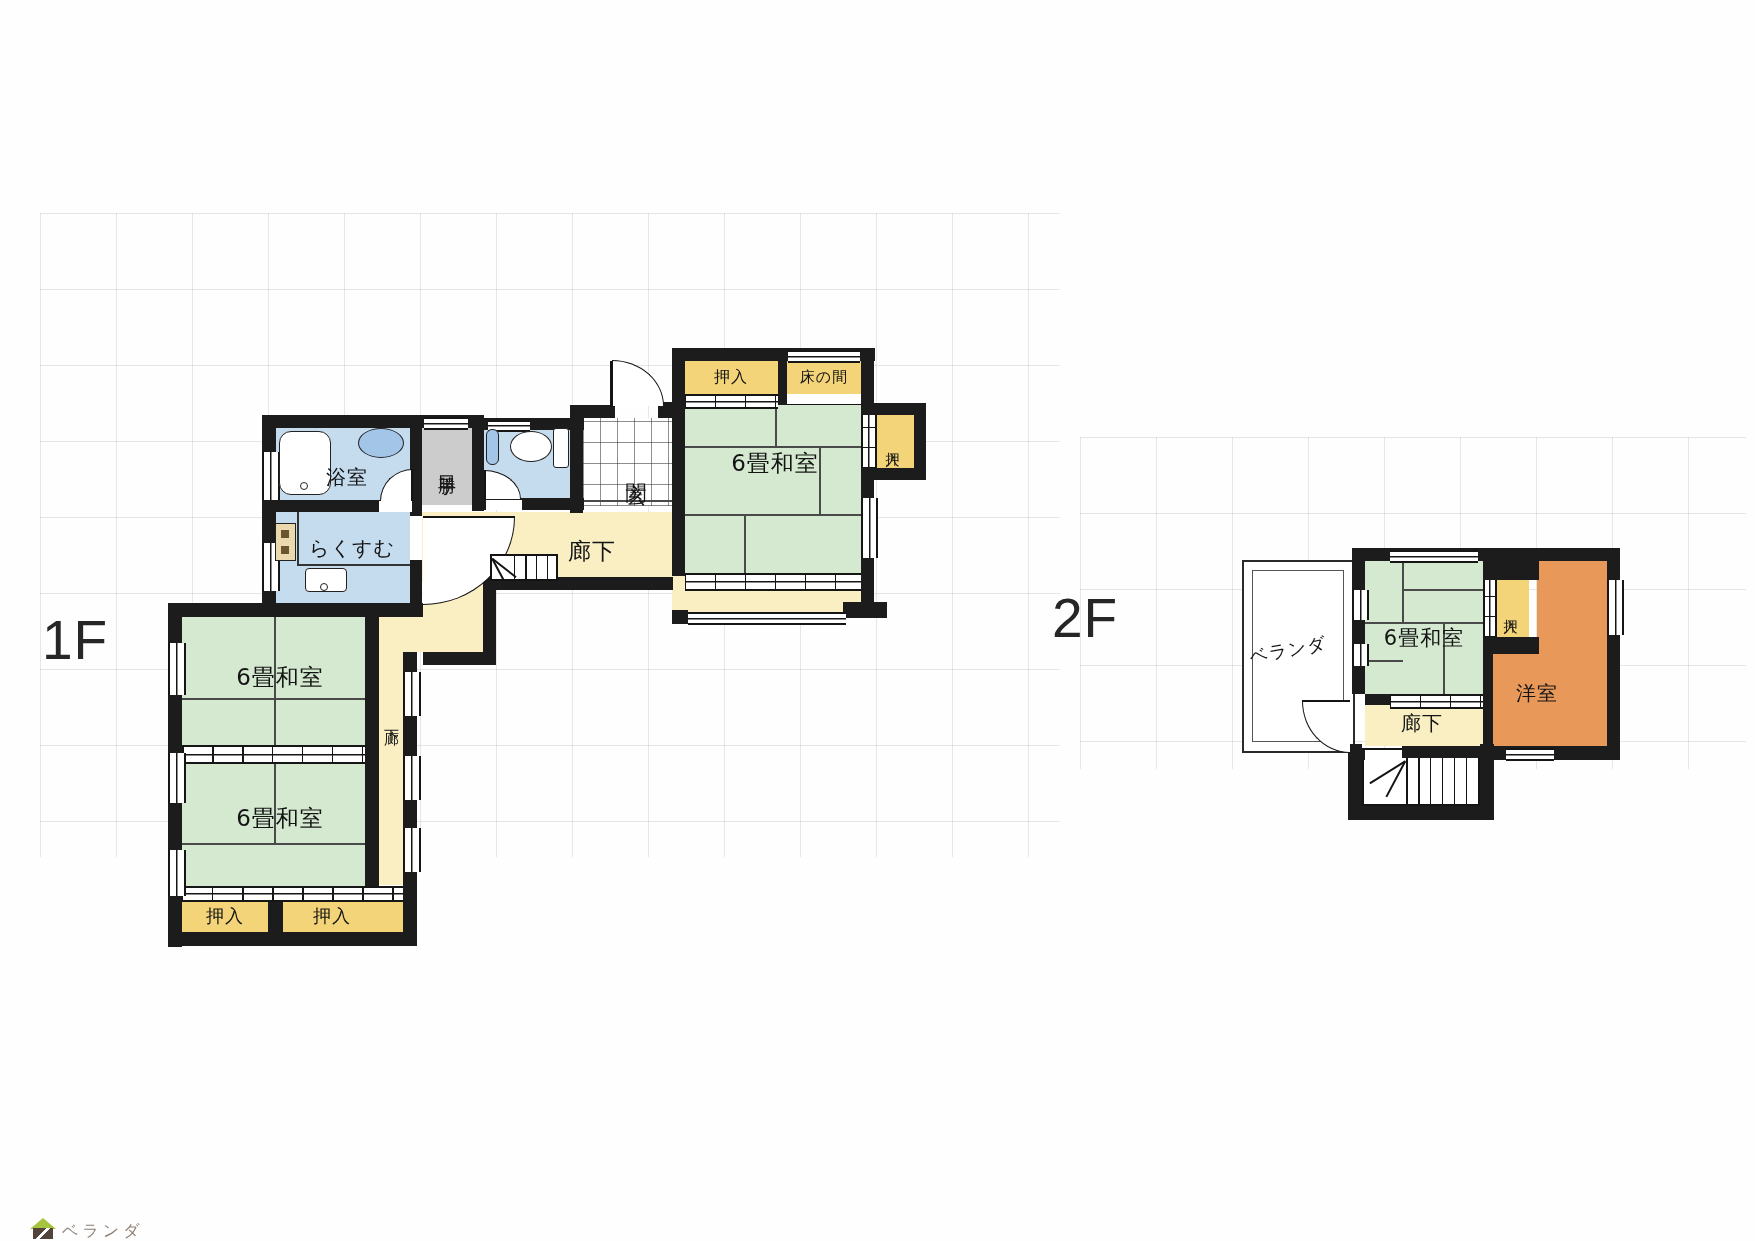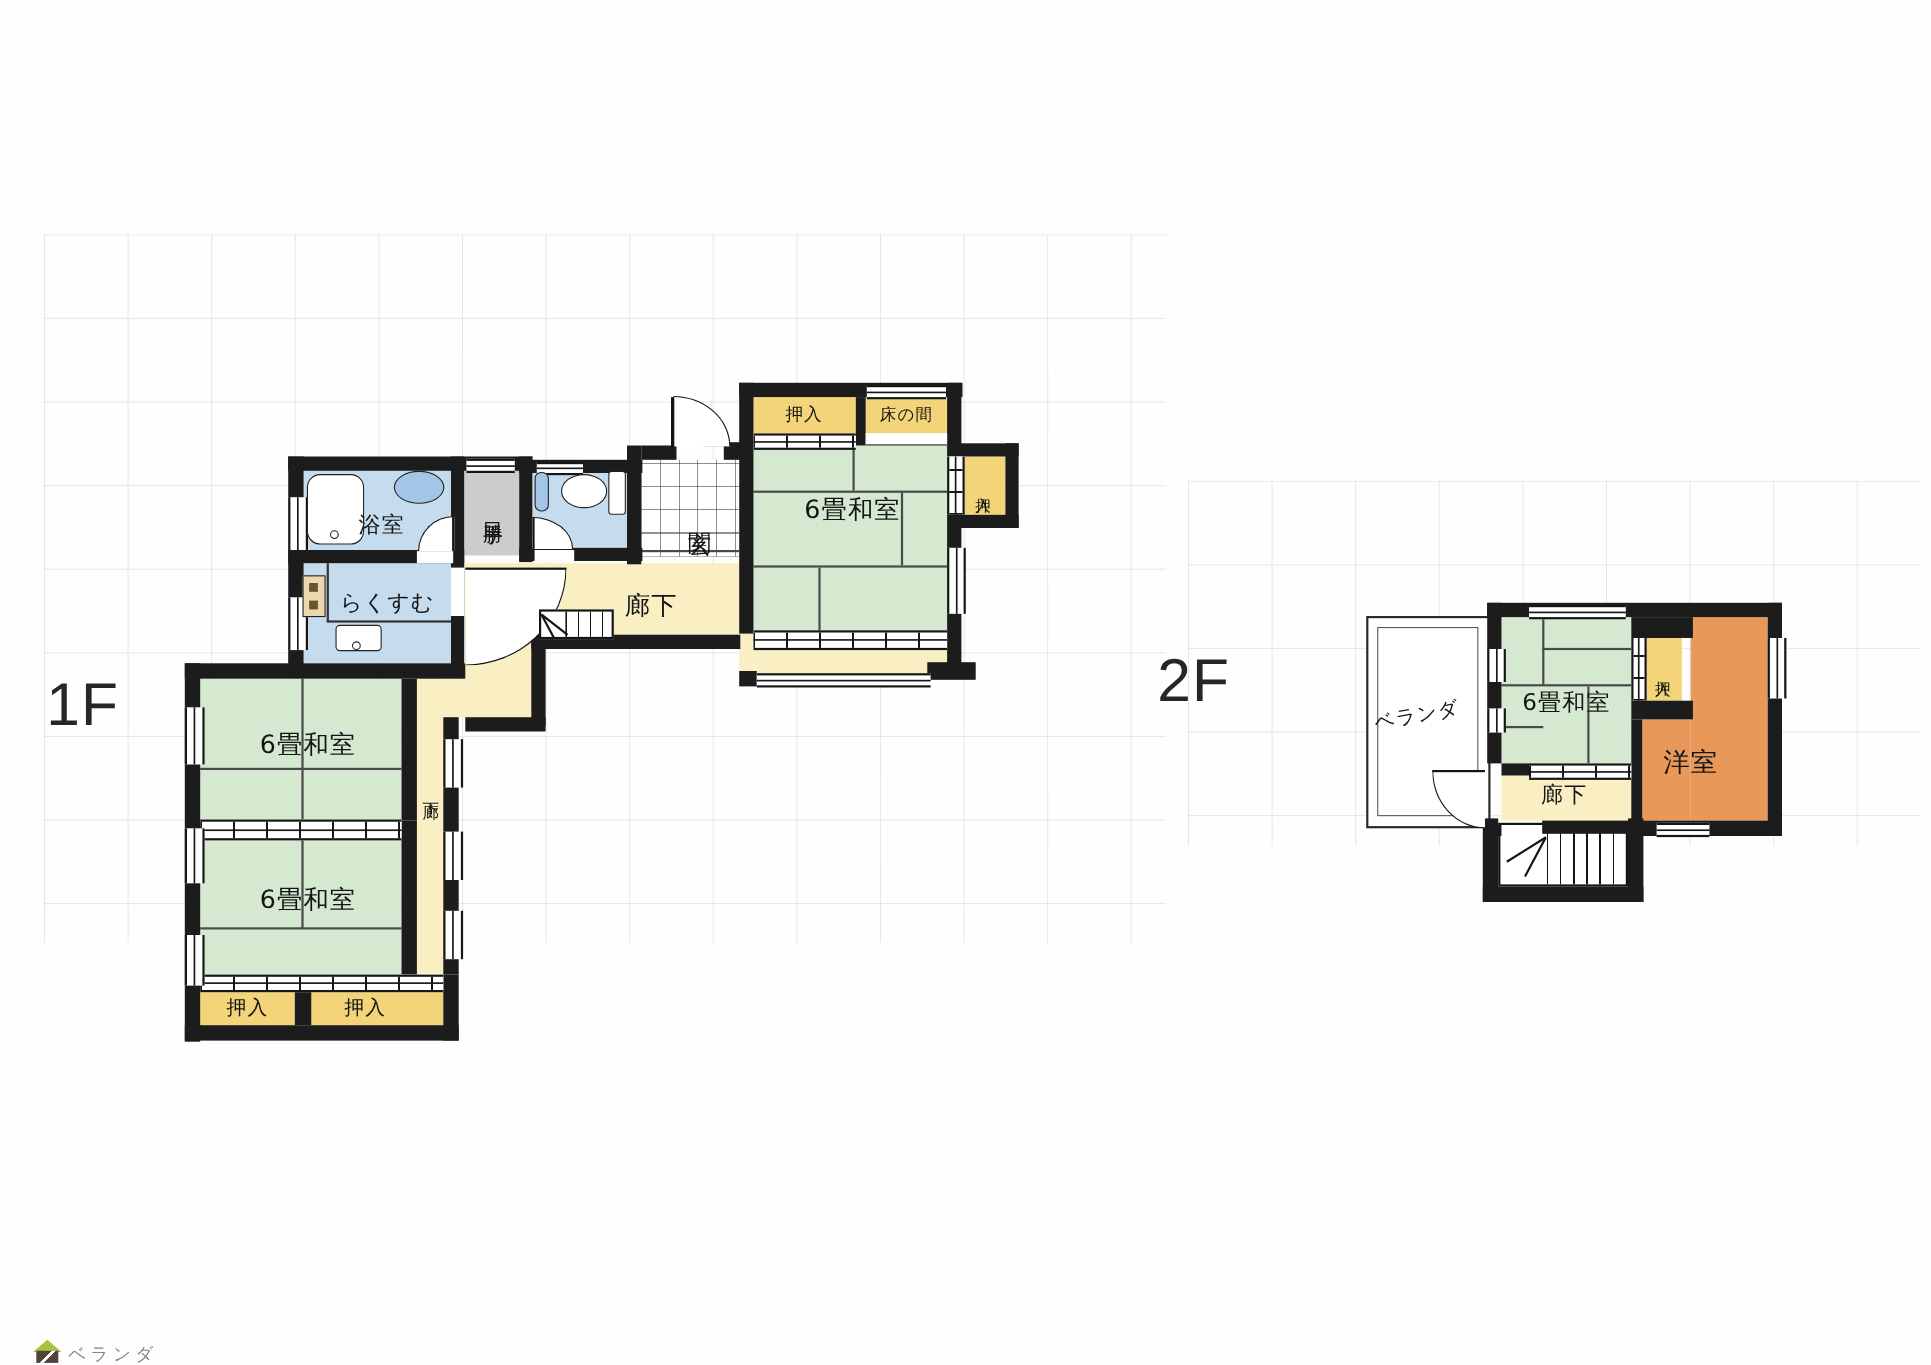--- a/index.html
+++ b/index.html
@@ -249,21 +249,21 @@
     <div class="wall" style="left:1480px;top:744px;width:14px;height:76px"></div>
     <div class="wall" style="left:1493px;top:746px;width:127px;height:14px"></div>
     <div class="win-h" style="left:1506px;top:748px;width:48px;height:9px"></div>
 
     <div class="arc" style="left:1302px;top:701px;width:48px;height:52px;border-radius:0 0 0 100%;border-left-width:1.5px;border-bottom-width:1.5px"></div>
     <div class="leaf" style="left:1302px;top:700px;width:48px;height:2px"></div>
 
     <div class="lbl" style="left:1288px;top:650px;font-size:18px;transform:translate(-50%,-50%) rotate(-10deg)">ベランダ</div>
     <div class="lbl" style="left:1424px;top:638px;font-size:21px">6畳和室</div>
     <div class="lbl vlbl" style="left:1511px;top:608px;font-size:14px">押入</div>
-    <div class="lbl" style="left:1537px;top:693px;font-size:24px">洋室</div>
+    <div class="lbl" style="left:1537px;top:693px;font-size:20px">洋室</div>
     <div class="lbl" style="left:1422px;top:723px;font-size:20px">廊下</div>
   </div>
 
   <div class="flabel" style="left:42px;top:608px">1F</div>
   <div class="flabel" style="left:1052px;top:586px">2F</div>
 
   <div class="logo-roof" style="left:30px;top:1218px"></div>
   <div class="logo-body" style="left:33px;top:1228px;width:20px;height:11px"></div>
   <div class="logo-text" style="left:62px;top:1221px">ベランダ</div>
 

